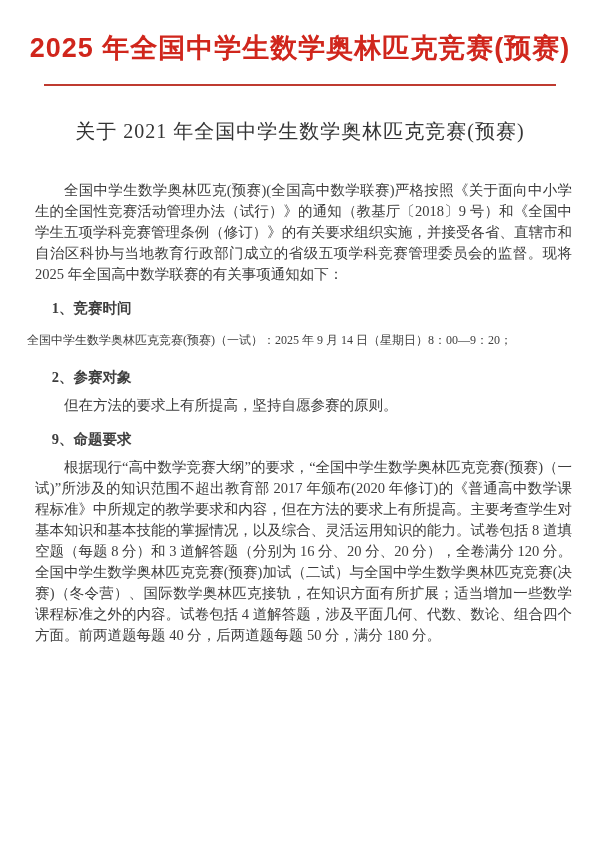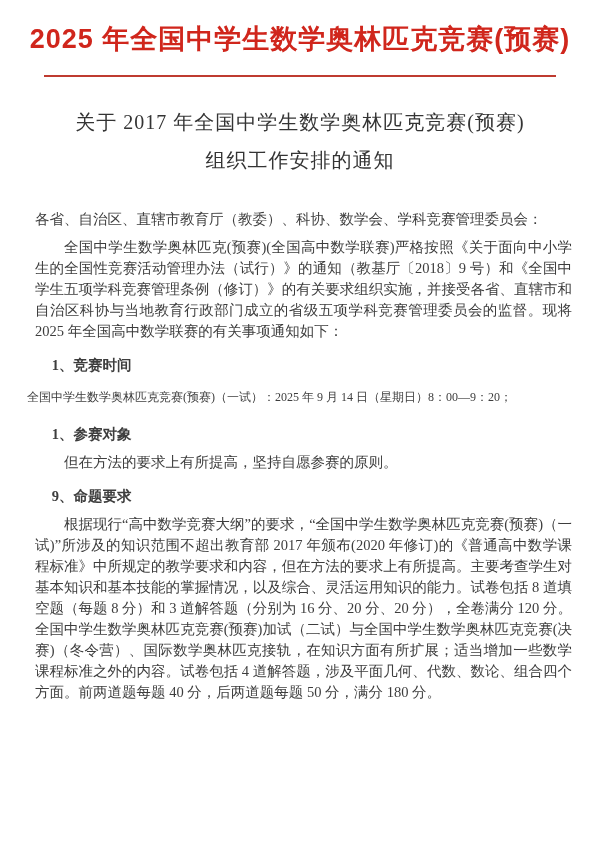--- a/index.html
+++ b/index.html
@@ -4,21 +4,21 @@
 <style>
   html, body {
     margin: 0;
     padding: 0;
     background: #ffffff;
   }
   .page {
     position: relative;
     width: 600px;
     height: 760px;
-    margin: 0 auto;
+    margin: 9px auto;
     background: var(--page-bg, #ffffff);
     overflow: hidden;
     font-family: "Liberation Serif", "DejaVu Serif", serif;
     color: var(--body-text, #3d3d3d);
   }
   
   .letterhead {
     text-align: center;
     padding-top: 22px;
   }
@@ -88,32 +88,30 @@
 <body>
 
 <div class="page">
 
   <header class="letterhead">
     <div class="org-line">2025 年全国中学生数学奥林匹克竞赛(预赛)</div>
     <div class="red-divider"></div>
   </header>
 
   <section class="notice-title">
-    <div>关于 2017 年全国中学生数学奥林匹克竞赛(预赛)</div>
-    <div>组织工作安排的通知</div>
+    <div>关于 2021 年全国中学生数学奥林匹克竞赛(预赛)</div>
   </section>
 
   <section class="doc-body">
-    <p class="salutation">各省、自治区、直辖市教育厅（教委）、科协、数学会、学科竞赛管理委员会：</p>
 
     <p class="para">全国中学生数学奥林匹克(预赛)(全国高中数学联赛)严格按照《关于面向中小学生的全国性竞赛活动管理办法（试行）》的通知（教基厅〔2018〕9 号）和《全国中学生五项学科竞赛管理条例（修订）》的有关要求组织实施，并接受各省、直辖市和自治区科协与当地教育行政部门成立的省级五项学科竞赛管理委员会的监督。现将 2025 年全国高中数学联赛的有关事项通知如下：</p>
 
     <p class="section-heading">1、竞赛时间</p>
     <p class="time-line">全国中学生数学奥林匹克竞赛(预赛)（一试）：2025 年 9 月 14 日（星期日）8：00—9：20；</p>
 
-    <p class="section-heading">1、参赛对象</p>
+    <p class="section-heading">2、参赛对象</p>
     <p class="para">但在方法的要求上有所提高，坚持自愿参赛的原则。</p>
 
     <p class="section-heading">9、命题要求</p>
     <p class="para">根据现行“高中数学竞赛大纲”的要求，“全国中学生数学奥林匹克竞赛(预赛)（一试)”所涉及的知识范围不超出教育部 2017 年颁布(2020 年修订)的《普通高中数学课程标准》中所规定的教学要求和内容，但在方法的要求上有所提高。主要考查学生对基本知识和基本技能的掌握情况，以及综合、灵活运用知识的能力。试卷包括 8 道填空题（每题 8 分）和 3 道解答题（分别为 16 分、20 分、20 分），全卷满分 120 分。全国中学生数学奥林匹克竞赛(预赛)加试（二试）与全国中学生数学奥林匹克竞赛(决赛)（冬令营）、国际数学奥林匹克接轨，在知识方面有所扩展；适当增加一些数学课程标准之外的内容。试卷包括 4 道解答题，涉及平面几何、代数、数论、组合四个方面。前两道题每题 40 分，后两道题每题 50 分，满分 180 分。</p>
   </section>
 
 </div>
 
 </body></html>

